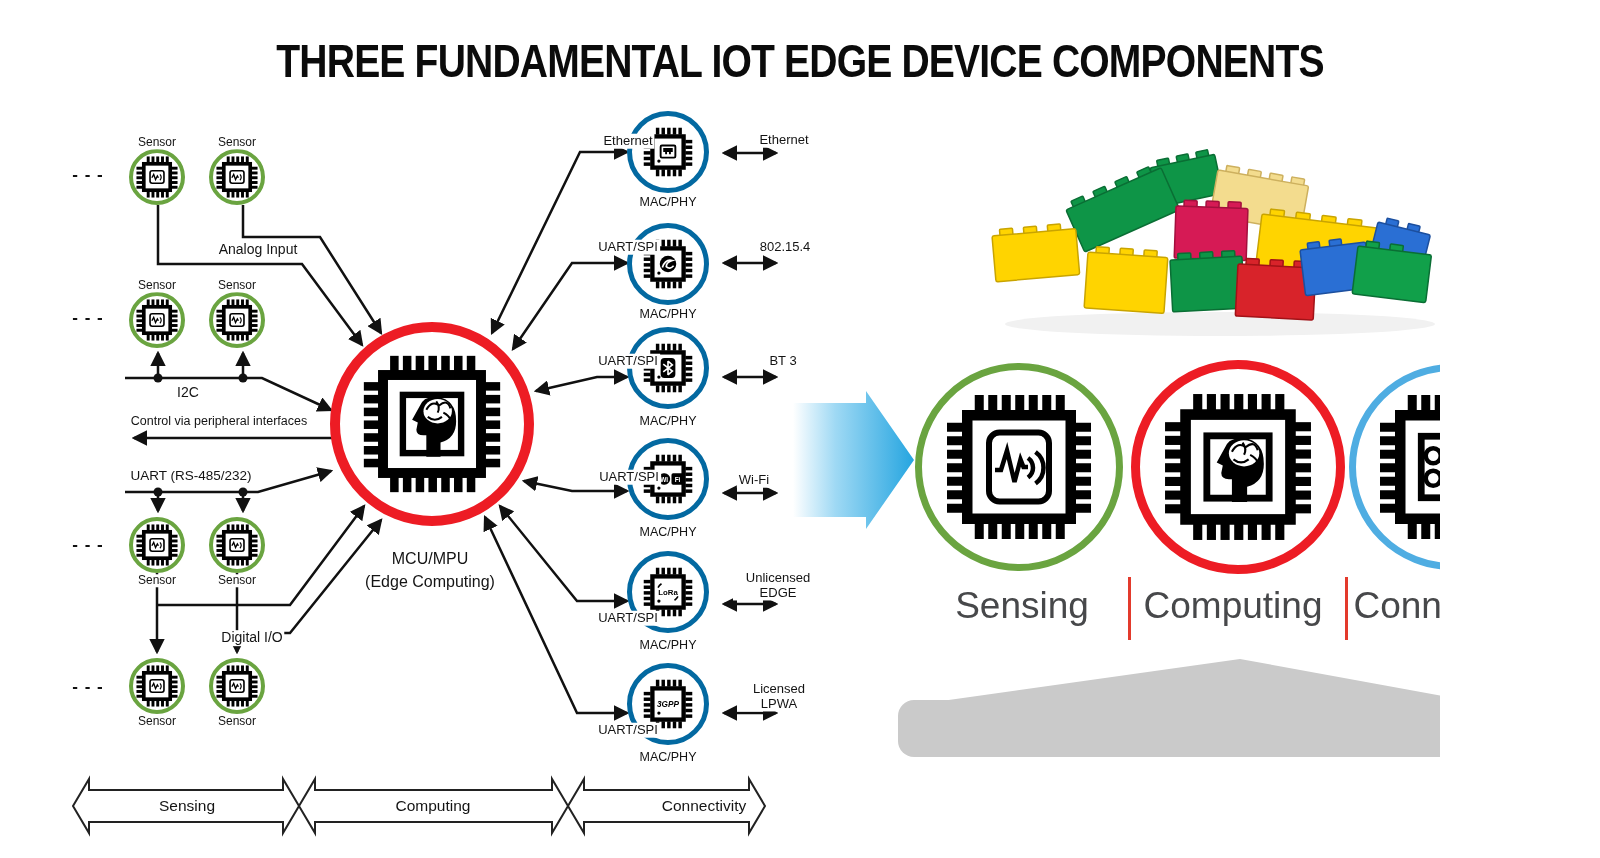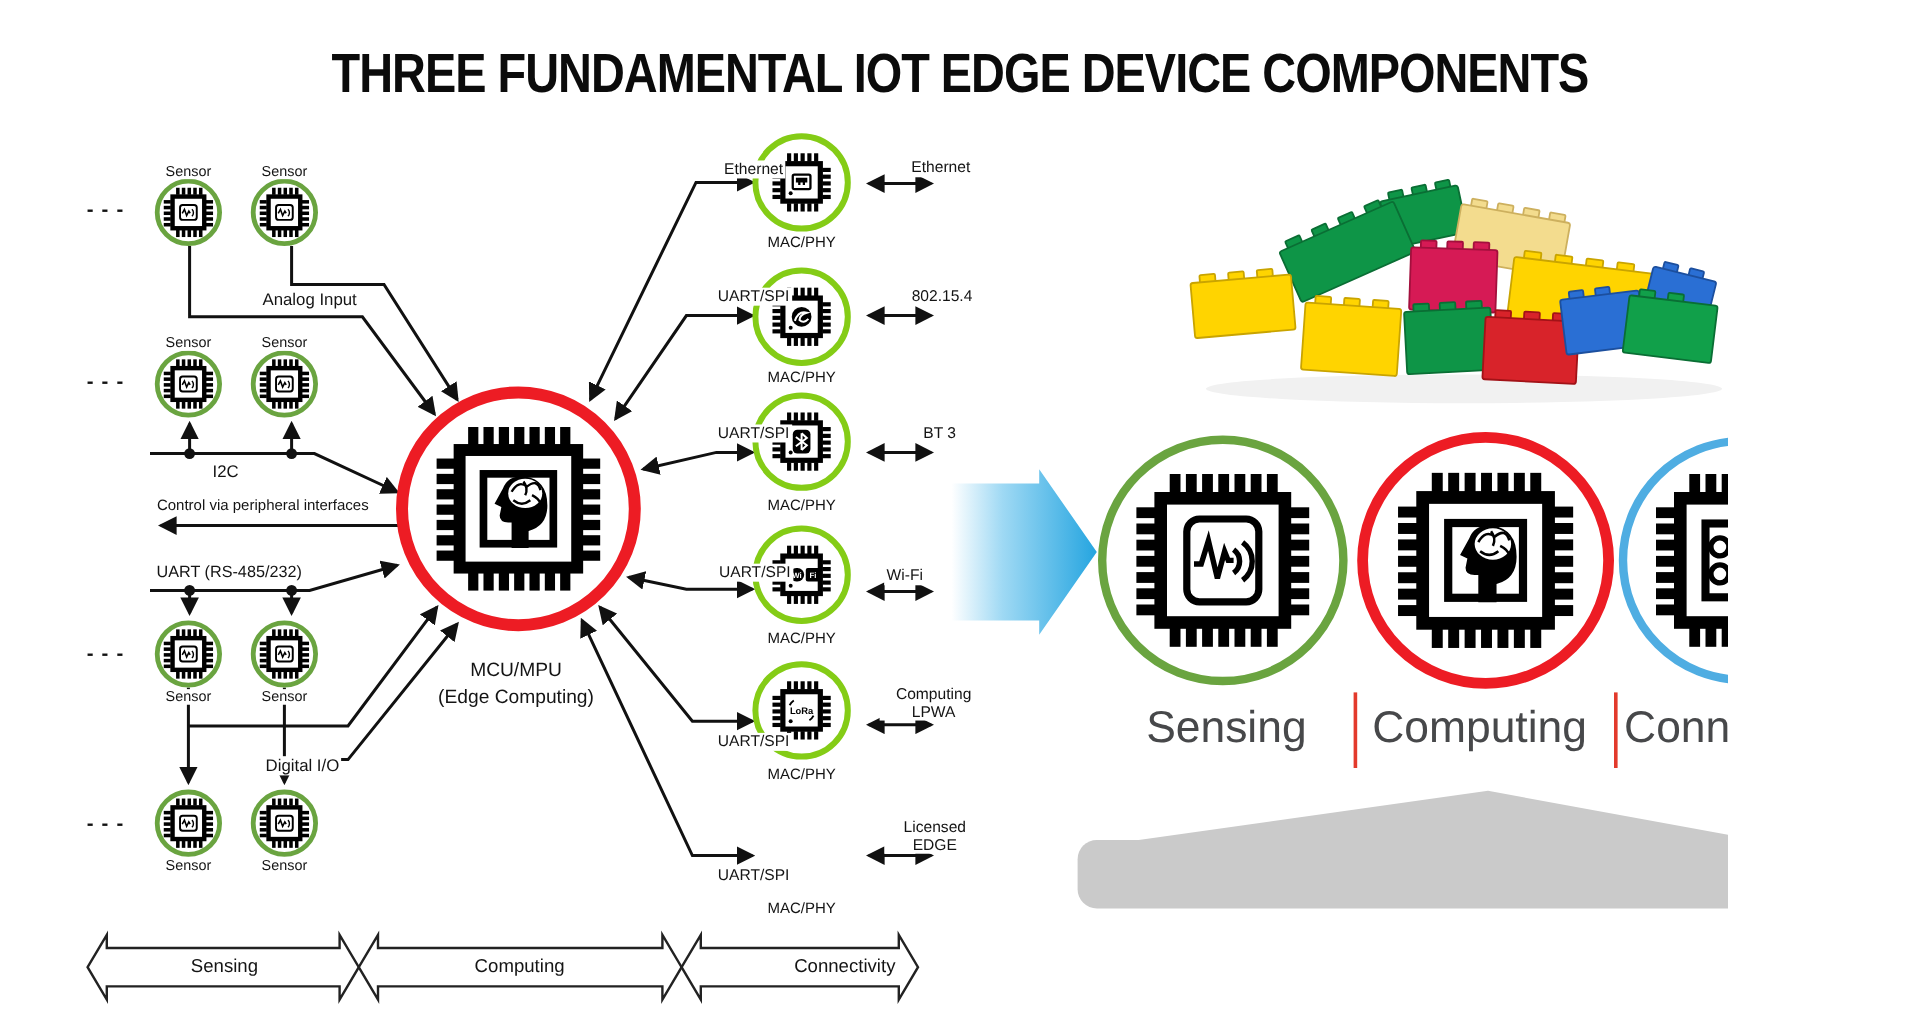--- a/index.html
+++ b/index.html
@@ -18,21 +18,21 @@
   .lbl-band{font-size:15.5px;background:transparent;}
   .lbl-wrap{white-space:normal;}
   #title{position:absolute;left:0;top:34px;width:1600px;text-align:center;
          font-size:46px;font-weight:bold;letter-spacing:-1px;color:#0b0b0b;
          transform:scaleX(0.85);}
   
   .ring{position:absolute;border-radius:50%;background:#fff;display:flex;
         align-items:center;justify-content:center;box-sizing:border-box;}
   .ring-sensor{width:56px;height:56px;border:4px solid #6aa440;}
   .ring-mcu{width:204px;height:204px;border:10px solid #ed1c24;}
-  .ring-conn{width:82px;height:82px;border:5px solid #84cc16;}
+  .ring-conn{width:82px;height:82px;border:5px solid #0369a1;}
   .ring-sum-green{width:208px;height:208px;border:7px solid #6aa440;}
   .ring-sum-red{width:214px;height:214px;border:9px solid #ed1c24;}
   .ring-sum-blue{width:206px;height:206px;border:7px solid #4fade2;}
   .ellipsis{position:absolute;transform:translate(-50%,-50%);font-size:17px;font-weight:bold;
             letter-spacing:1px;color:#111;}
   .sep{position:absolute;width:3px;height:63px;background:#e33a2c;}
   .sum-lbl{position:absolute;transform:translate(-50%,-50%);font-size:37px;color:#47484a;
            white-space:nowrap;}
   #banner-text{position:absolute;transform:translate(-50%,-50%);font-size:27px;color:#3a3b3d;
                white-space:nowrap;}
@@ -372,20 +372,27 @@
       </svg>
     </div>
   <div class="ring ring-conn" style="left:627px;top:551px">
       <svg width="52" height="52" viewBox="0 0 60 60">
         <use href="#chips60"></use>
         <text x="30" y="33.5" font-size="9" font-weight="bold" fill="#000" text-anchor="middle" font-family="Liberation Sans, sans-serif">LoRa</text>
         <path d="M18.5,25 a12,12 0 0 1 4,-4.5 M41.5,35 a12,12 0 0 1 -4,4.5" stroke="#000" stroke-width="1.8" fill="none"></path>
         <circle cx="19.5" cy="40.5" r="1.9"></circle>
       </svg>
     </div>
+  <div class="ring ring-conn" style="left:627px;top:663px">
+      <svg width="52" height="52" viewBox="0 0 60 60">
+        <use href="#chips60"></use>
+        <text x="30" y="33.5" font-size="9.5" font-weight="bold" font-style="italic" fill="#000" text-anchor="middle" font-family="Liberation Sans, sans-serif">3GPP</text>
+        <circle cx="19.5" cy="40.5" r="1.9"></circle>
+      </svg>
+    </div>
 
   <div class="ring ring-sum-green" style="left:915px;top:363px">
     <svg width="150" height="150" viewBox="0 0 100 100">
         <use href="#chipf"></use>
         <use href="#senseg"></use>
       </svg>
   </div>
   <div class="ring ring-sum-red" style="left:1131px;top:360px">
     <svg width="152" height="152" viewBox="0 0 100 100">
         <use href="#chipf"></use>
@@ -428,22 +435,22 @@
   <div class="lbl lbl-chipside" style="left:596px;top:247px">UART/SPI</div>
   <div class="lbl lbl-chipside" style="left:596px;top:361px">UART/SPI</div>
   <div class="lbl lbl-chipside" style="left:597px;top:477px">UART/SPI</div>
   <div class="lbl lbl-chipside" style="left:596px;top:618px">UART/SPI</div>
   <div class="lbl lbl-chipside" style="left:596px;top:730px">UART/SPI</div>
 
   <div class="lbl lbl-chipside" style="left:752px;top:140px">Ethernet</div>
   <div class="lbl lbl-chipside" style="left:753px;top:247px">802.15.4</div>
   <div class="lbl lbl-chipside" style="left:751px;top:361px">BT 3</div>
   <div class="lbl lbl-chipside" style="left:722px;top:480px">Wi-Fi</div>
-  <div class="lbl lbl-chipside lbl-wrap" style="left:746px;top:586px;width:86px">Computing LPWA</div>
-  <div class="lbl lbl-chipside lbl-wrap" style="left:747px;top:697px;width:80px">Licensed EDGE</div>
+  <div class="lbl lbl-chipside lbl-wrap" style="left:746px;top:586px;width:86px">Unlicensed EDGE</div>
+  <div class="lbl lbl-chipside lbl-wrap" style="left:747px;top:697px;width:80px">Licensed LPWA</div>
 
   <div class="lbl lbl-mac" style="left:668px;top:202px">MAC/PHY</div>
   <div class="lbl lbl-mac" style="left:668px;top:314px">MAC/PHY</div>
   <div class="lbl lbl-mac" style="left:668px;top:421px">MAC/PHY</div>
   <div class="lbl lbl-mac" style="left:668px;top:532px">MAC/PHY</div>
   <div class="lbl lbl-mac" style="left:668px;top:645px">MAC/PHY</div>
   <div class="lbl lbl-mac" style="left:668px;top:757px">MAC/PHY</div>
 
   <div class="lbl lbl-band" style="left:187px;top:806px">Sensing</div>
   <div class="lbl lbl-band" style="left:433px;top:806px">Computing</div>

